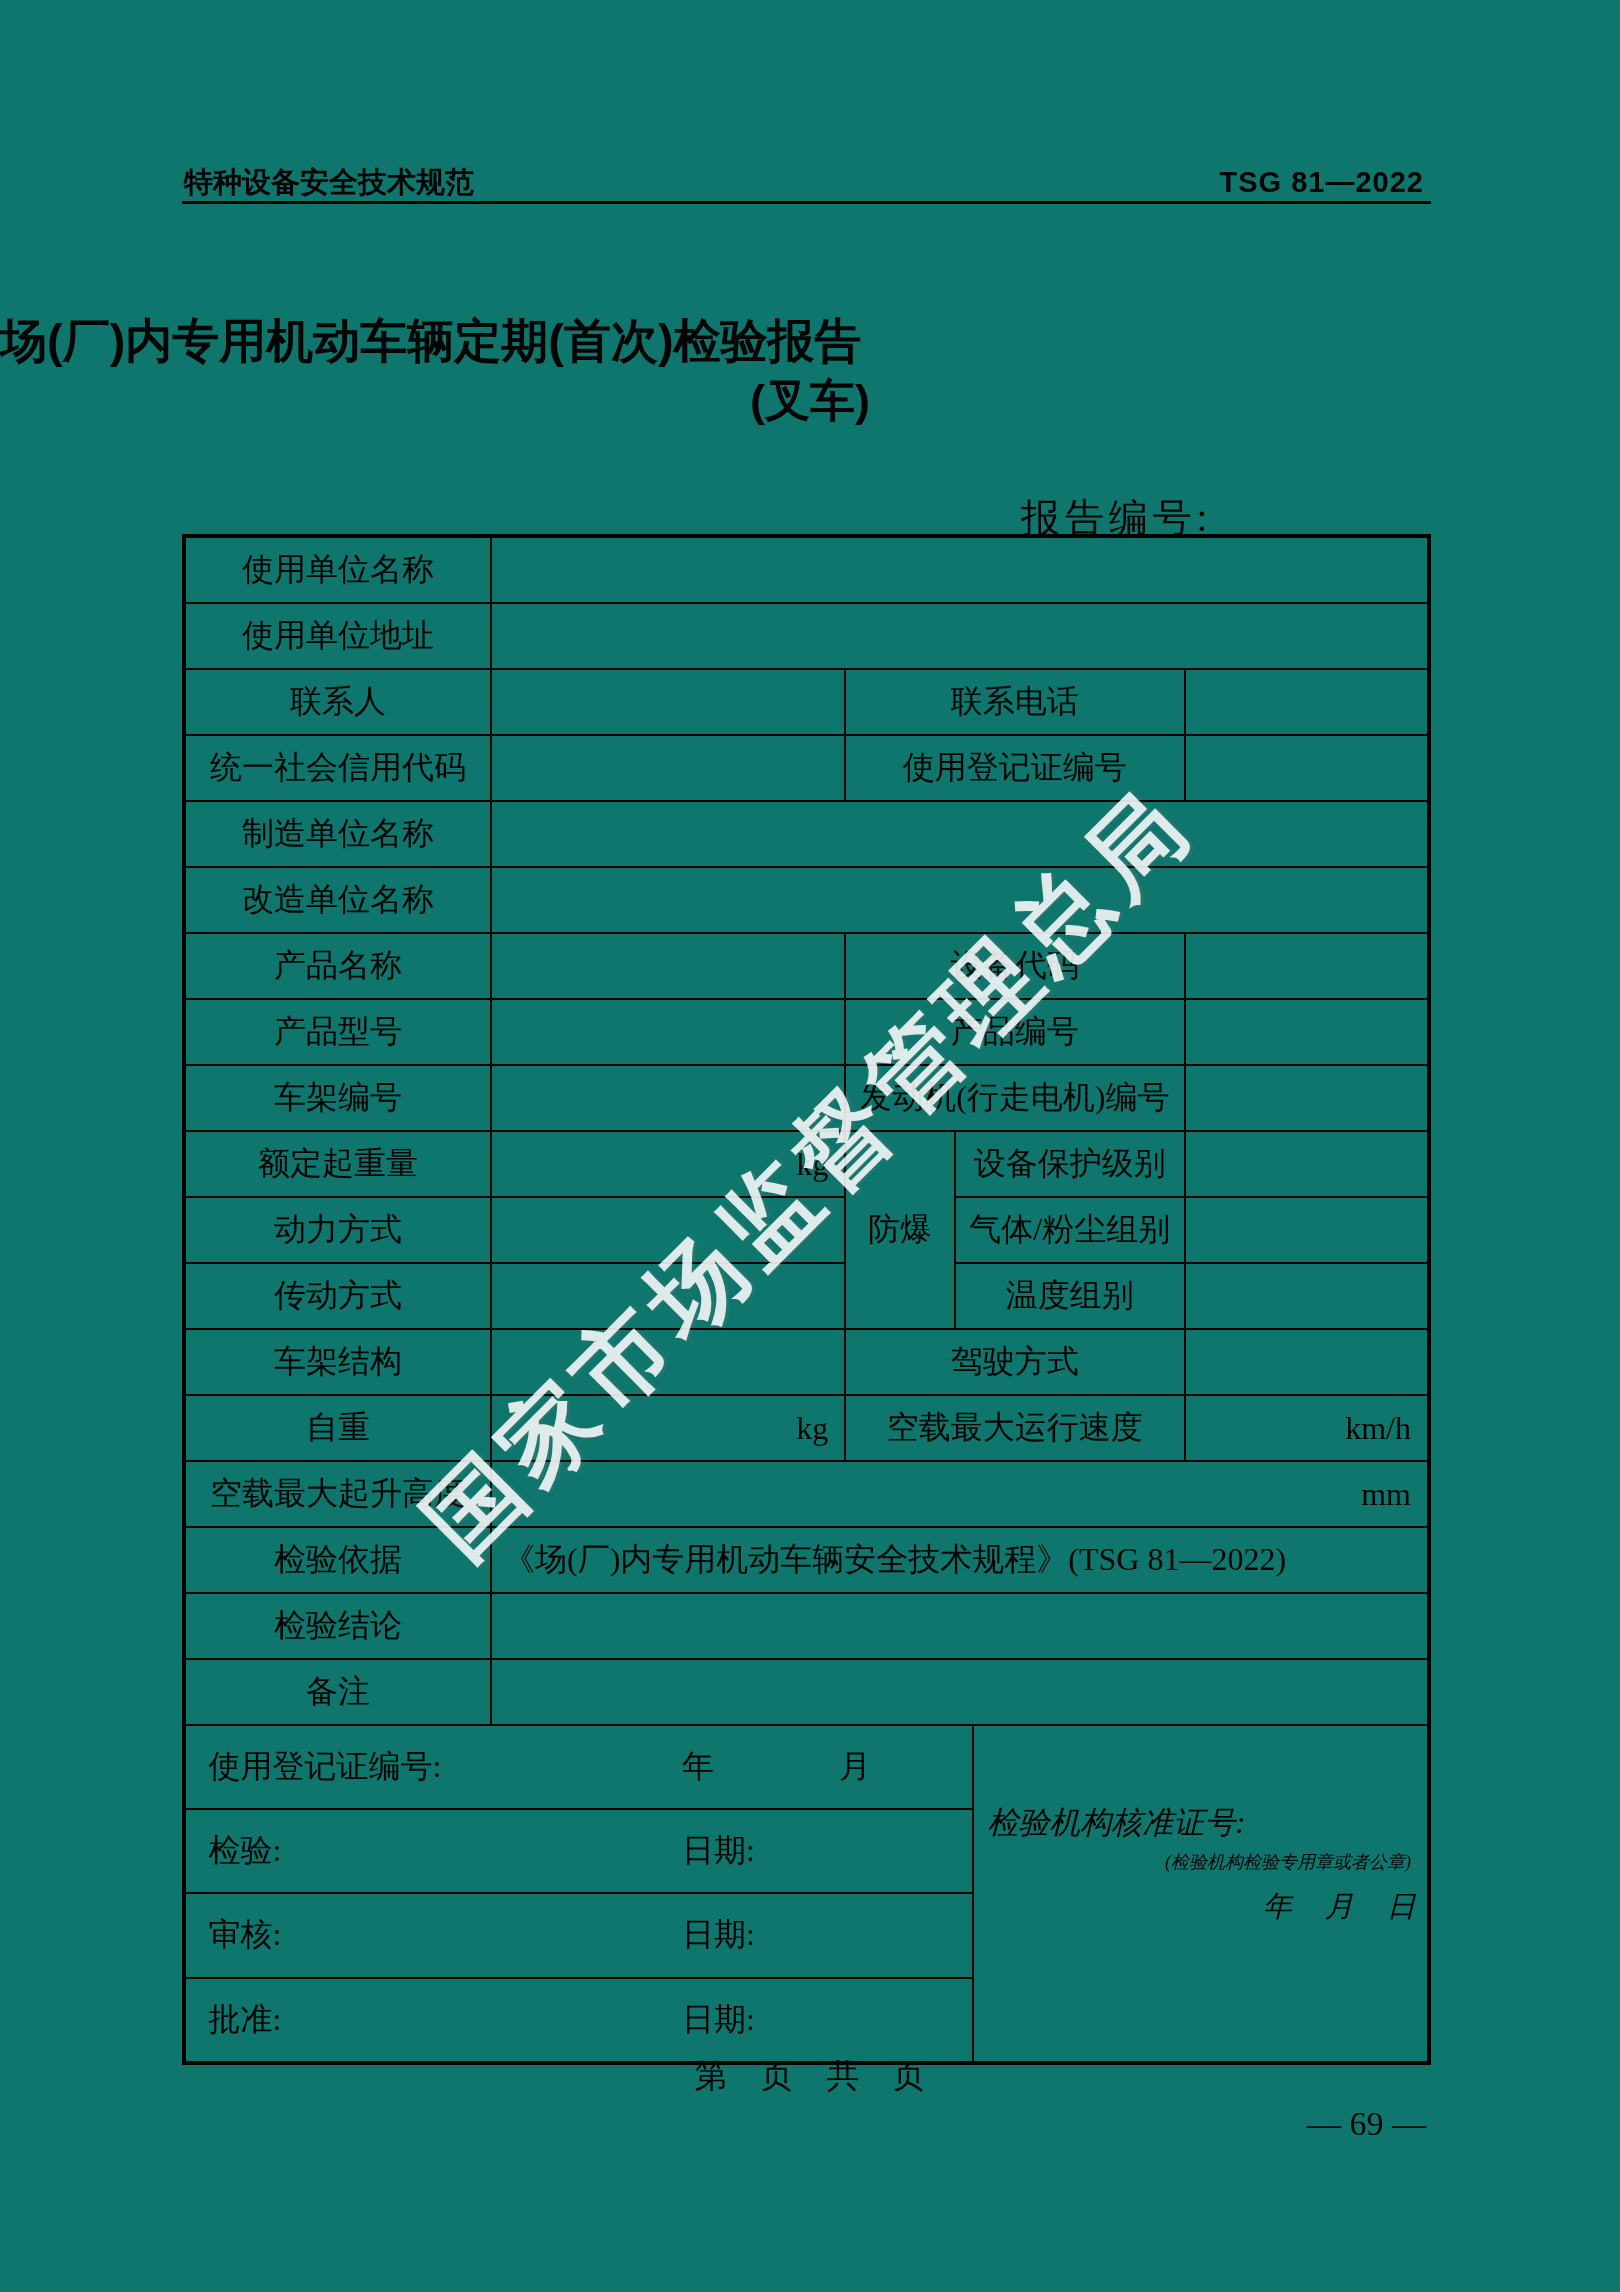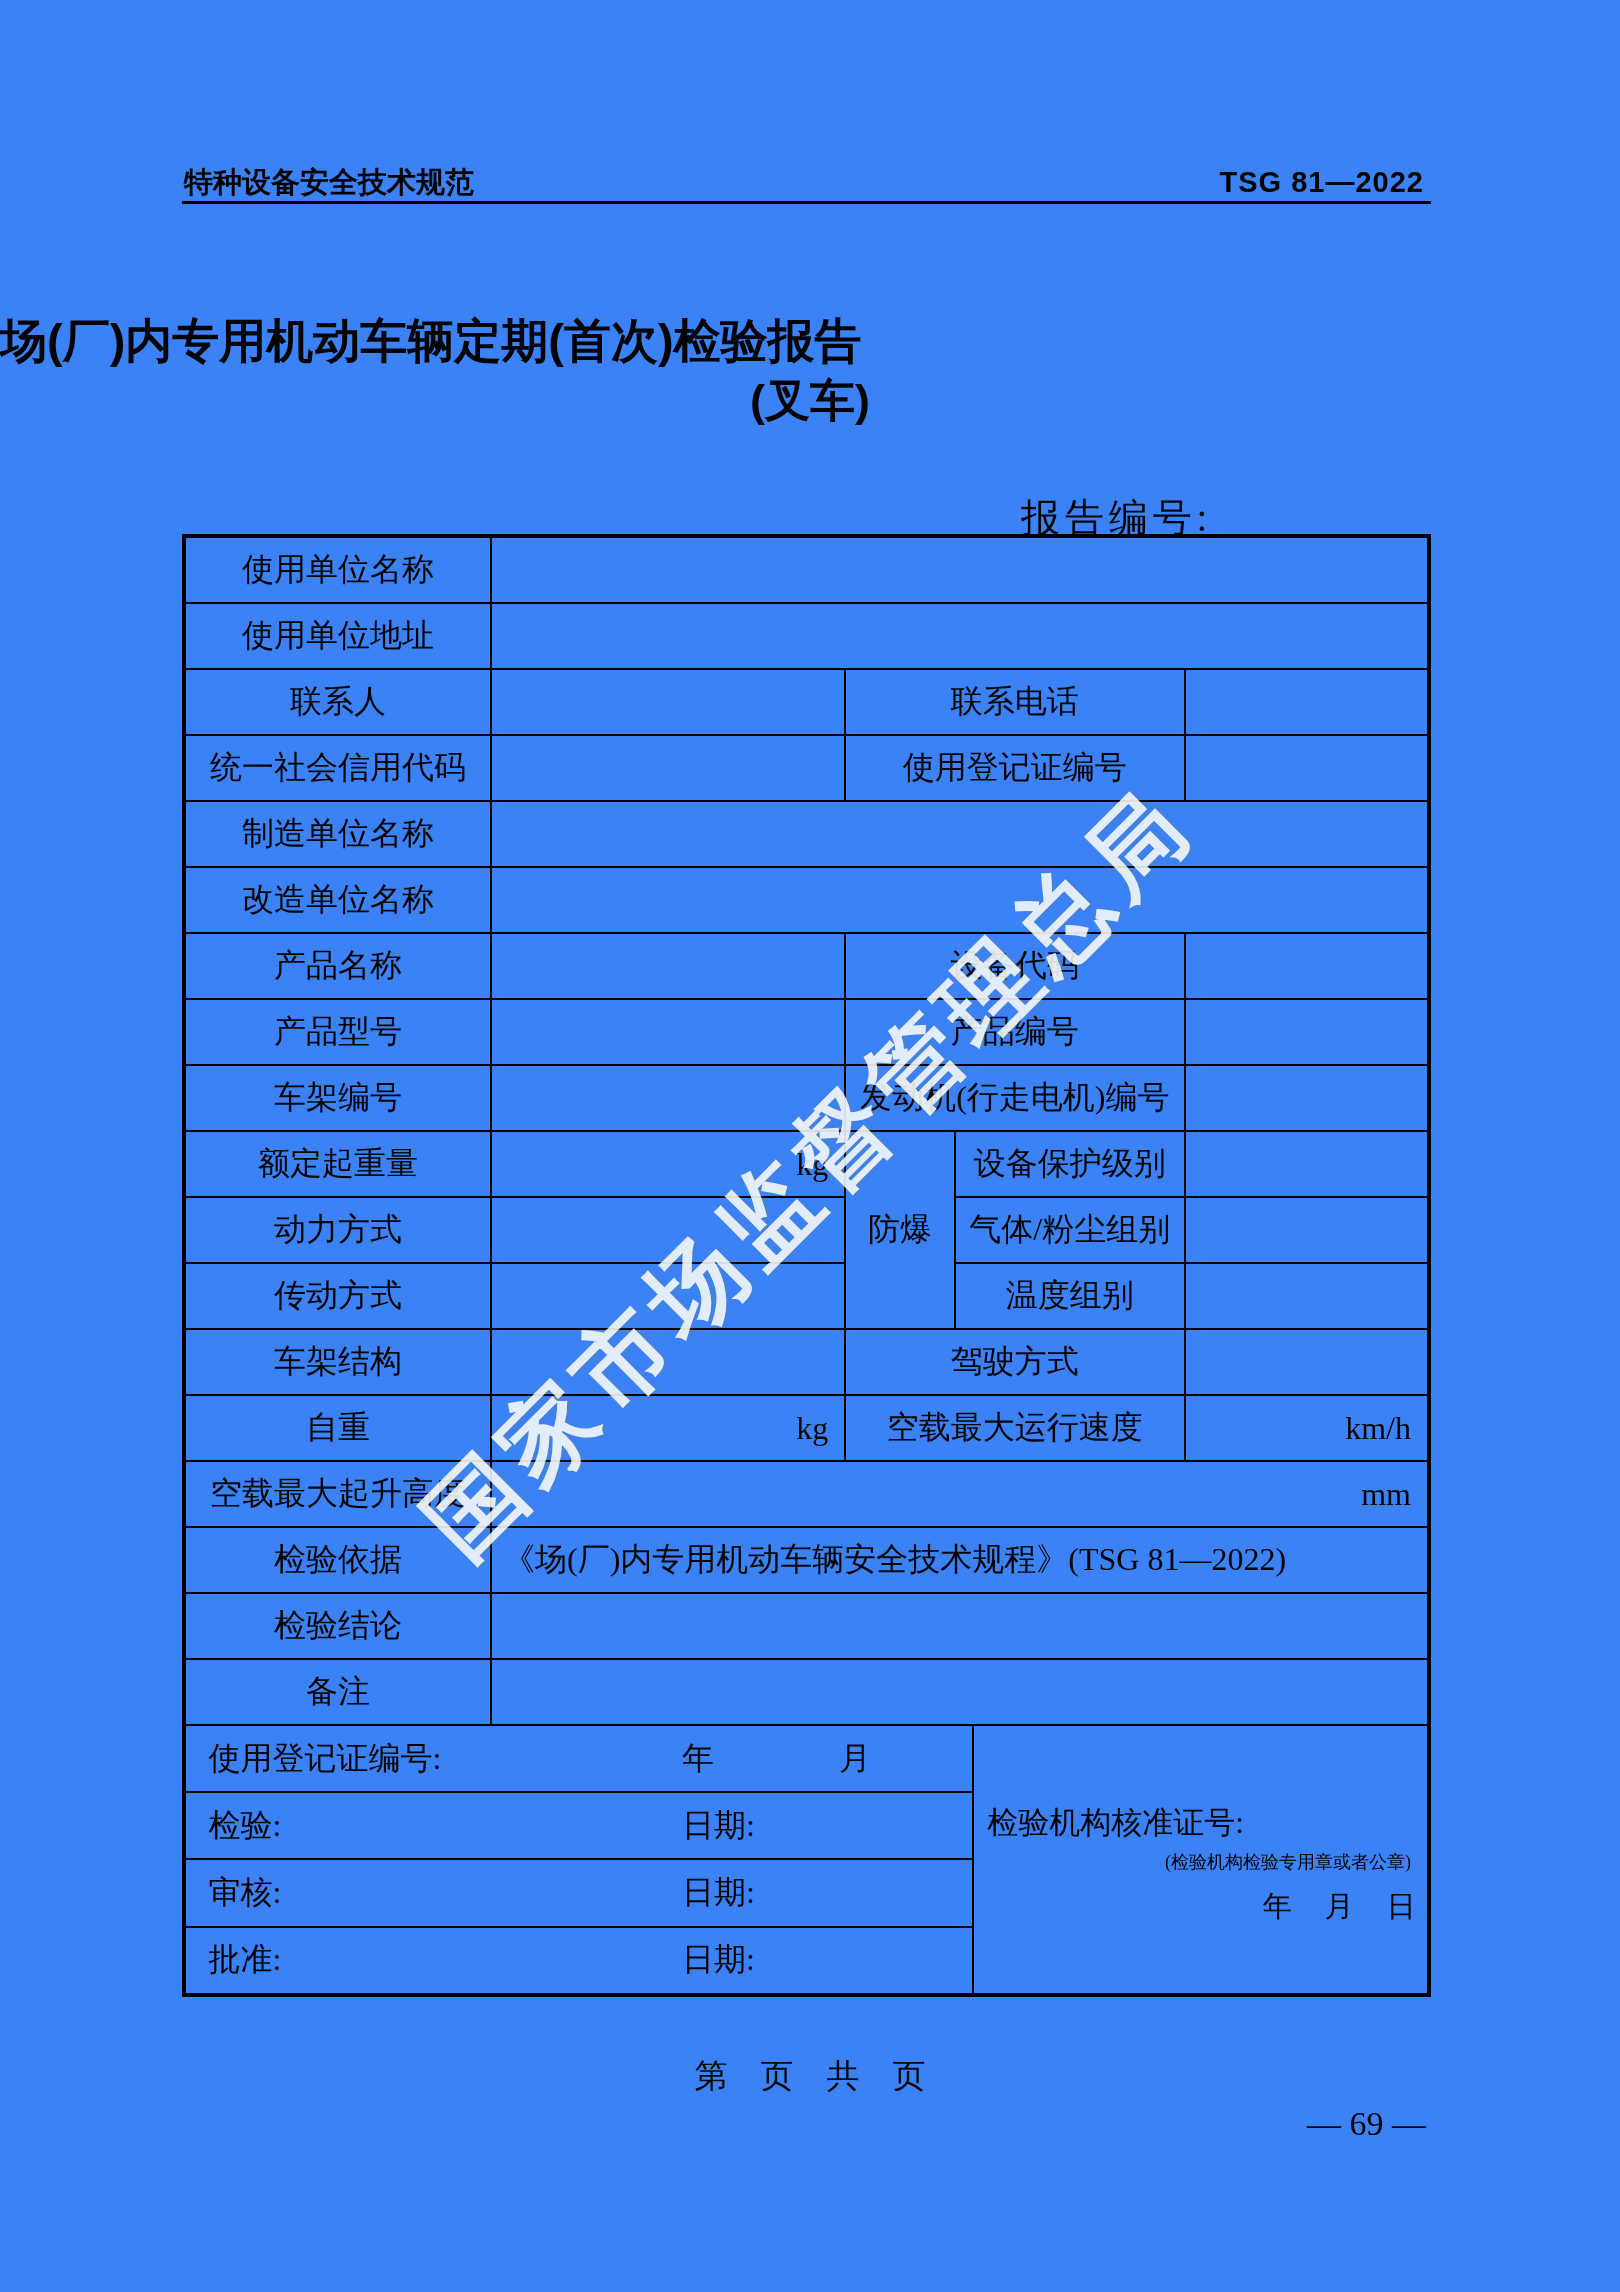--- a/index.html
+++ b/index.html
@@ -1,17 +1,17 @@
 <!DOCTYPE html>
 <html><head>
 <meta charset="utf-8">
 <style>
   html,body{margin:0;padding:0;}
   body{background:#d1f0e6;font-family:"Liberation Serif",serif;color:#040404;}
-  .page{position:relative;width:1620px;height:2293px;background:#3b82f6;overflow:hidden;}
+  .page{position:relative;width:1620px;height:2293px;background:#0f766e;overflow:hidden;}
 
   
   .hdr-left{position:absolute;left:184px;top:163px;font-family:"Liberation Sans",sans-serif;
             font-weight:bold;font-size:29px;white-space:nowrap;}
   .hdr-right{position:absolute;right:196px;top:166px;font-family:"Liberation Sans",sans-serif;
              font-weight:bold;font-size:29px;letter-spacing:1px;white-space:nowrap;}
   .hdr-rule{position:absolute;left:182px;top:201px;width:1249px;height:2.9px;background:#000;}
 
   
   .title{position:absolute;left:0;top:310px;width:100%;
@@ -26,21 +26,21 @@
   .grid td{border:2.9px solid #000;height:64px;font-size:32px;text-align:center;
            vertical-align:middle;padding:0;overflow:hidden;white-space:nowrap;}
   .grid td.val-left{text-align:left;padding-left:11px;}
   .grid td.unit{text-align:right;padding-right:15.7px;}
   .sigwrap{position:relative;height:64px;}
   .sigwrap span{position:absolute;top:50%;transform:translateY(-50%);white-space:nowrap;}
   .s-lbl{left:22.5px;}
   .s-date{left:496px;}
   .s-month{left:653px;}
   .stampcell{vertical-align:top;}
-  .stamp{position:relative;width:100%;height:267px;}
+  .stamp{position:relative;width:100%;height:335px;font-style:italic;}
   .stamp div{position:absolute;white-space:nowrap;}
   .st1{left:13.7px;top:76px;font-size:31px;}
   .st2{right:15.7px;top:124px;font-size:18px;}
   .st3{right:9px;top:161px;font-size:29px;letter-spacing:2px;}
 
   
   .watermark{position:absolute;left:270px;top:1110px;width:1078px;text-align:center;
              transform:rotate(-45deg);transform-origin:center;
              font-family:"Liberation Sans",sans-serif;font-weight:bold;font-size:94px;
              letter-spacing:9.8px;color:rgba(255,255,255,0.85);

